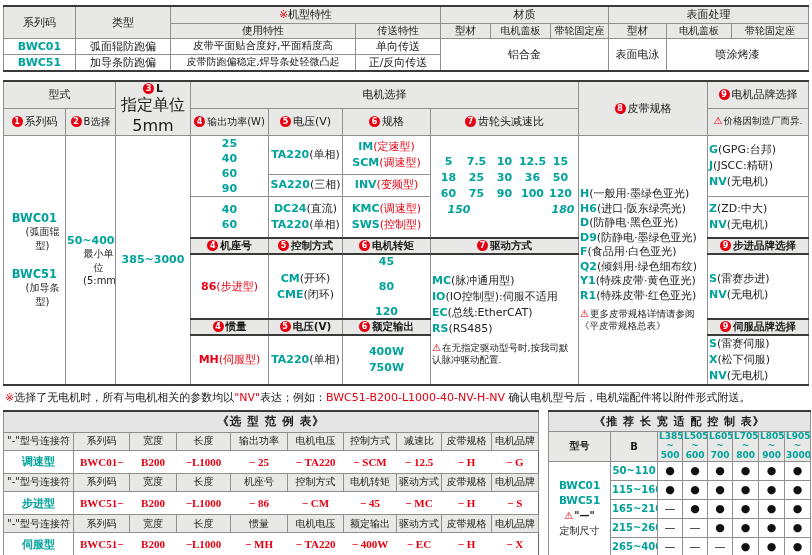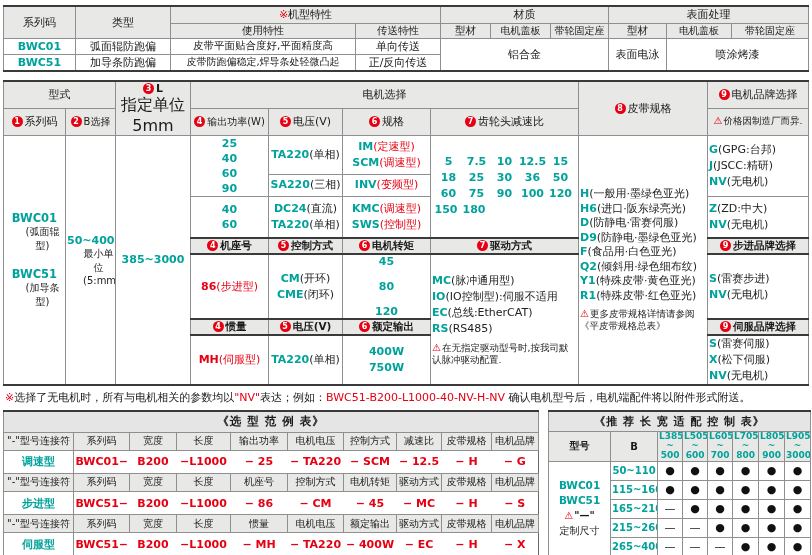--- a/index.html
+++ b/index.html
@@ -33,27 +33,27 @@
   .left .pl { text-align:left; }
 
   .belt-cell { vertical-align:bottom; font-size:10px; padding-bottom:3px;border-radius:14px; }
   .belt-cell .pl { line-height:14.5px; }
   .drive-cell { font-size:9.5px; }
   .drive-cell .pl { line-height:16px; }
   .cellnote { font-size:9.5px; color:#222; text-align:left; line-height:12px; margin-top:5px; white-space:normal; }
 
   .ratio-row { display:flex; justify-content:center; line-height:16px; }
   .ratio-row .rt { width:28px; text-align:center; }
-  .ratio-last { justify-content:flex-start; padding-left:0; }
+  .ratio-last { justify-content:space-between; padding-left:13px;font-style:italic; }
   .trow { display:flex; justify-content:center; gap:12px;flex-direction:column; }
 
   
   .ex td { font-size:10px; }
   .ex .exh td { background:#e8e8e6; height:17px; }
-  .ex .exv td { height:22px; color:#e60012; font-weight:bold; font-size:11px; }
+  .ex .exv td { height:22px; color:#e60012; font-weight:bold; font-size:11px;font-family:Liberation Serif, serif; }
   .ex .exv td.vcell { border-left:none; border-right:none; }
   .ex .exv td.exlabel { color:#00a29b; font-size:11px; }
   .ttl td { background:#e5e5e5; font-weight:bold; font-size:11.5px; height:20px; letter-spacing:1px; }
 
   
   .fit td { font-size:10px; }
   .fit .lhead { color:#00a29b; font-weight:bold; font-size:9px; line-height:9.5px; background:#e8e8e6; white-space:pre-line; }
   .fit .bcell { color:#00a29b; font-weight:bold; font-size:10px; }
   .fit .dot { font-size:11px; color:#111; }
   .fit-model { background:#fff; font-size:10px; line-height:15px; }
@@ -196,21 +196,21 @@
             </div>
         <div class="ratio-row ratio-last">
               <span class="rt">150</span>
               <span class="rt">180</span>
             </div>
       </td>
       <td rowspan="7" class="belt-cell left">
         <div>
               <div class="pl"><span class="pc">H</span><span class="pd">(一般用·墨绿色亚光)</span></div>
               <div class="pl"><span class="pc">H6</span><span class="pd">(进口·阪东绿亮光)</span></div>
-              <div class="pl"><span class="pc">D</span><span class="pd">(防静电·雷赛伺服)</span></div>
+              <div class="pl"><span class="pc">D</span><span class="pd">(防静电·黑色亚光)</span></div>
               <div class="pl"><span class="pc">D9</span><span class="pd">(防静电·墨绿色亚光)</span></div>
               <div class="pl"><span class="pc">F</span><span class="pd">(食品用·白色亚光)</span></div>
               <div class="pl"><span class="pc">Q2</span><span class="pd">(倾斜用·绿色细布纹)</span></div>
               <div class="pl"><span class="pc">Y1</span><span class="pd">(特殊皮带·黄色亚光)</span></div>
               <div class="pl"><span class="pc">R1</span><span class="pd">(特殊皮带·红色亚光)</span></div>
             </div>
         <div class="cellnote"><span class="warn">⚠</span><span>更多皮带规格详情请参阅《平皮带规格总表》</span></div>
       </td>
       <td rowspan="2" class="left">
             <div class="pl"><span class="pc">G</span><span class="pd">(GPG:台邦)</span></div>

